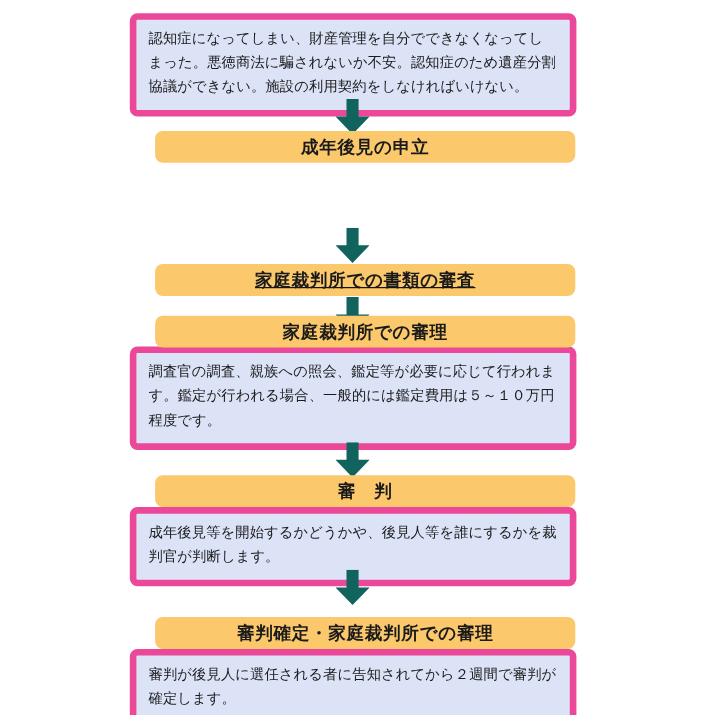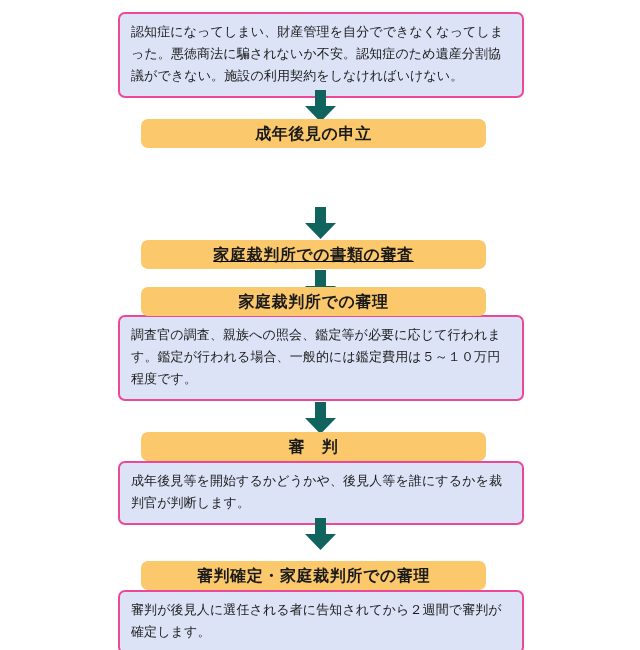--- a/index.html
+++ b/index.html
@@ -20,39 +20,39 @@
     height: 650px;
   }
 
   
   .desc-box {
     position: absolute;
     left: 118px;
     width: 406px;
     box-sizing: border-box;
     background: #dce3f7;
-    border: 2px solid #ec4899;
+    border: 6px solid #ec4899;
     border-radius: 7px;
     padding: 7px 11px 9px 11px;
   }
   .desc-text {
     font-size: 13px;
     line-height: 22px;
     color: #1b1b1b;
     letter-spacing: 0.1px;
     text-align: left;
     white-space: pre-wrap;
     word-break: break-all;
   }
 
   
   .head-box {
     position: absolute;
     left: 141px;
-    width: 345px;
+    width: 382px;
     height: 29px;
     box-sizing: border-box;
     background: #fbc96c;
     border-radius: 7px;
     display: flex;
     align-items: center;
     justify-content: center;
     z-index: 5;
   }
   .head-text {

